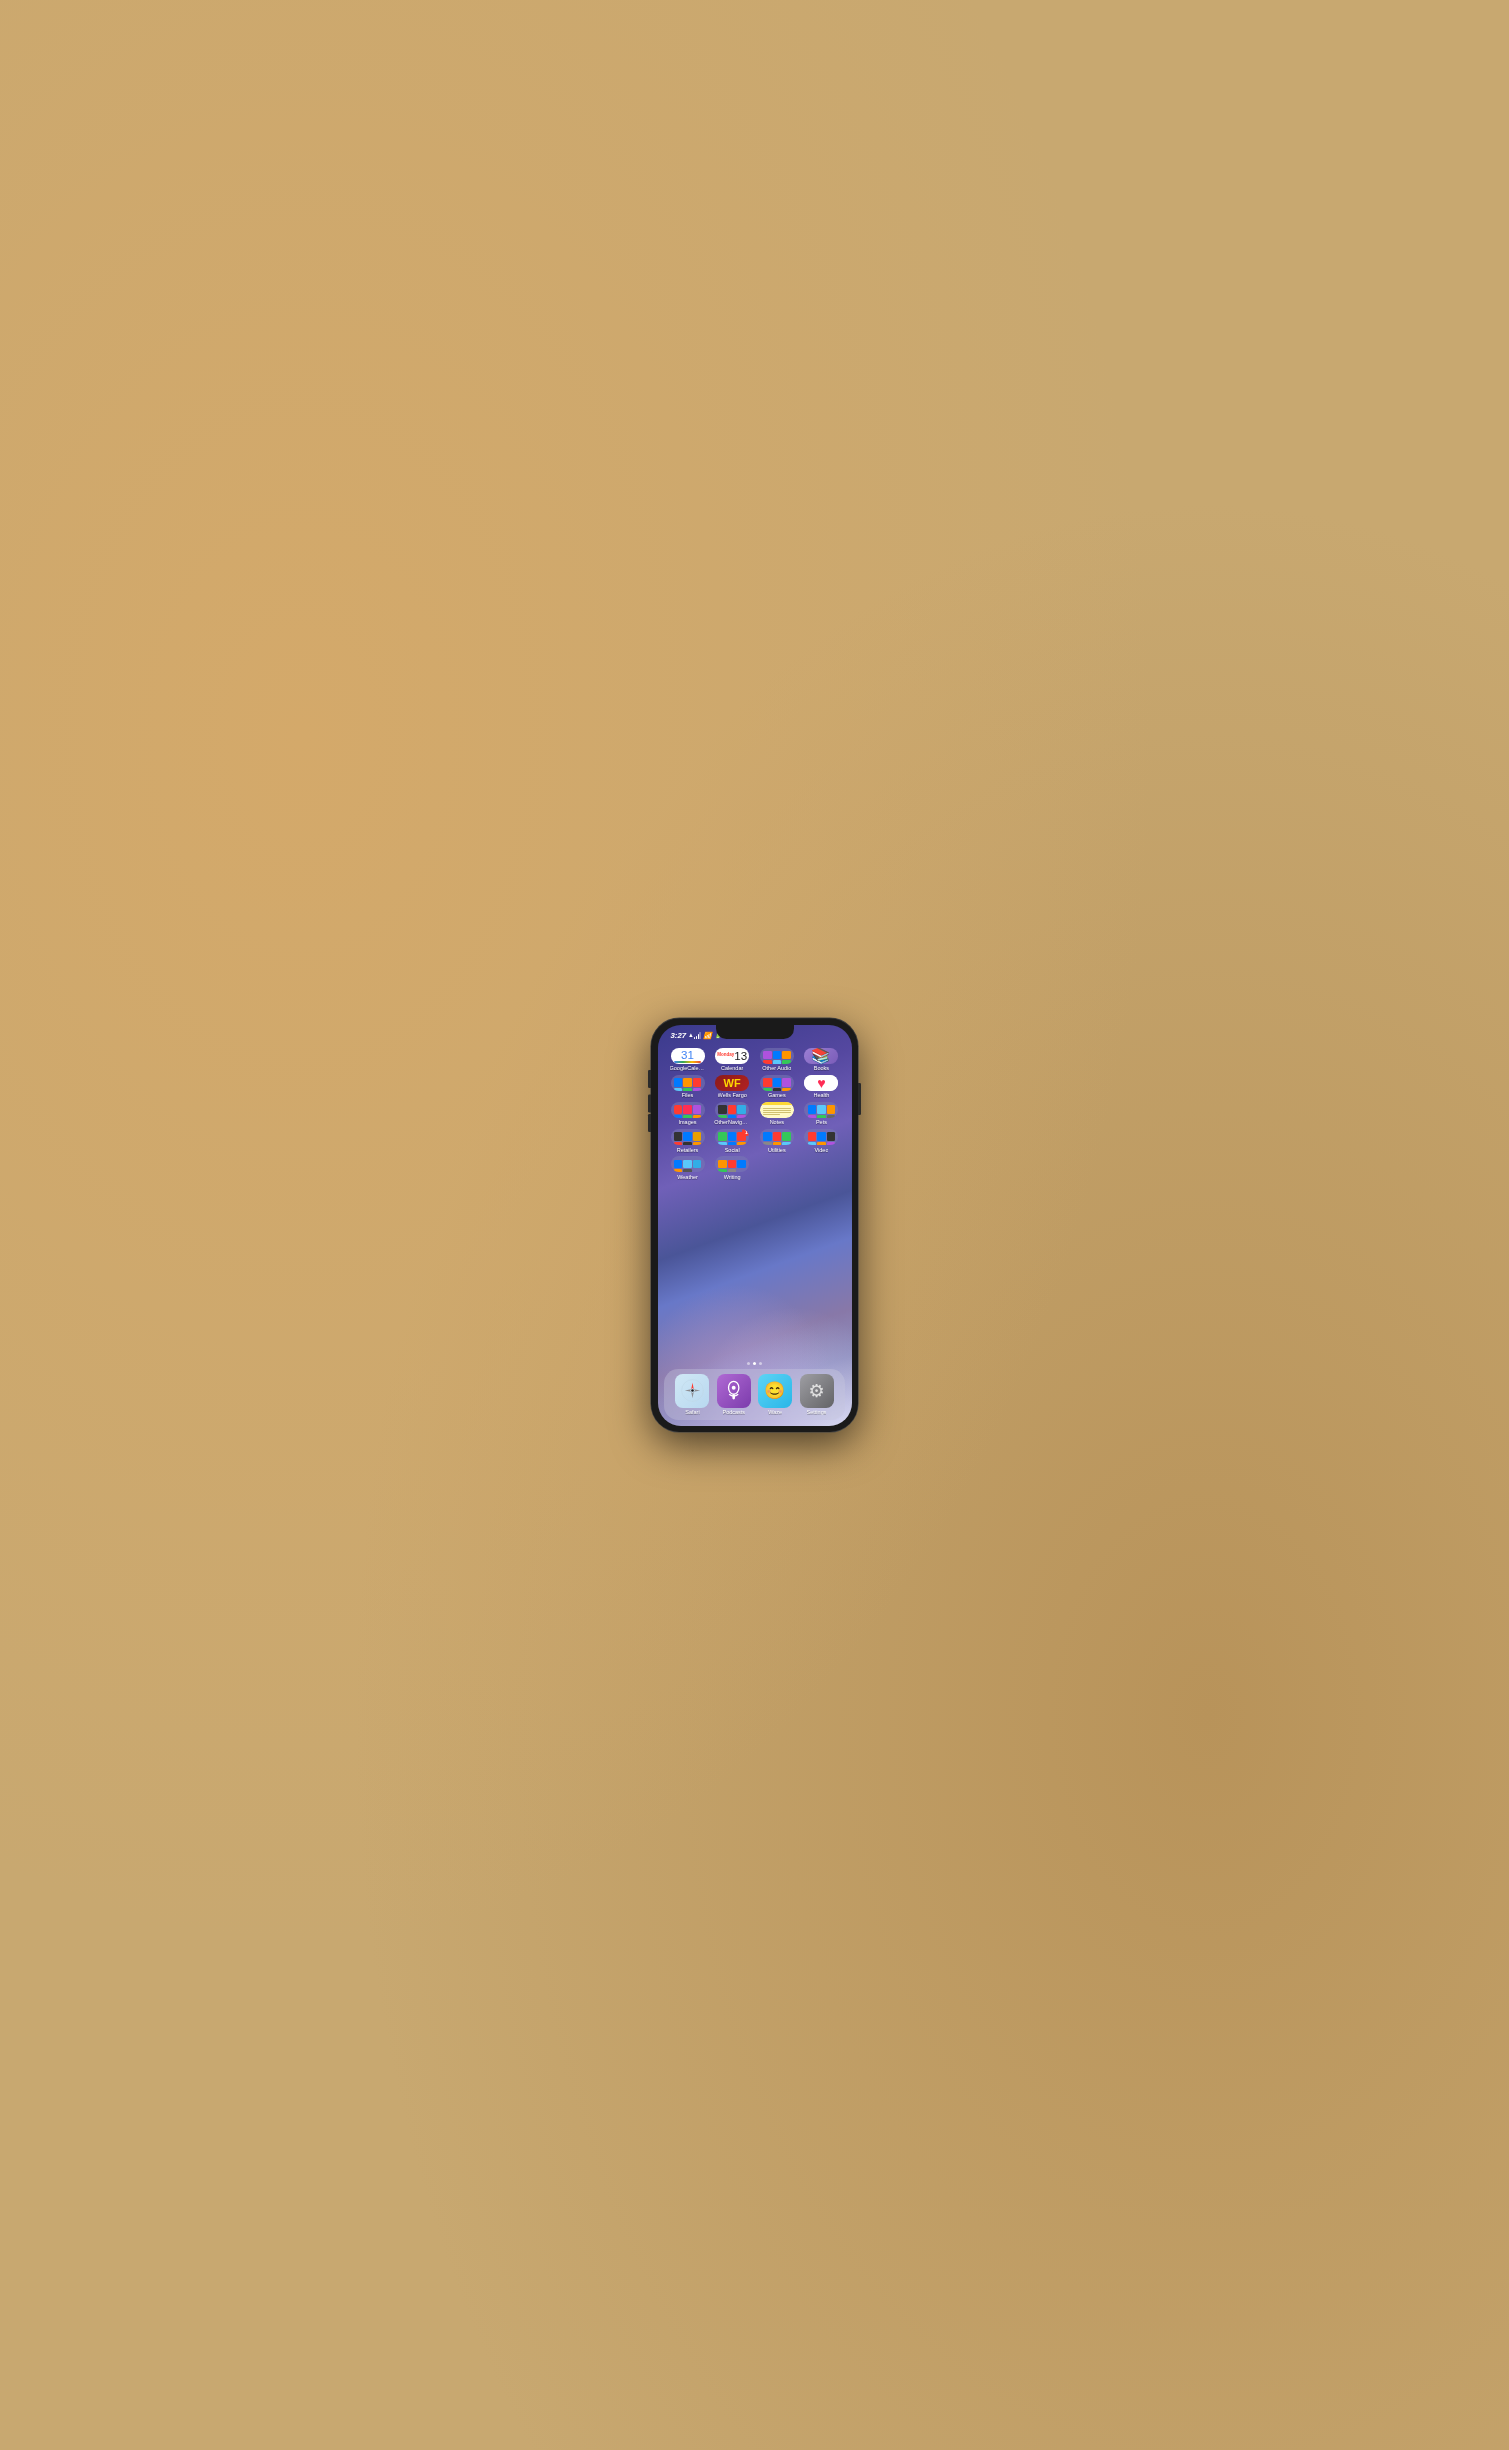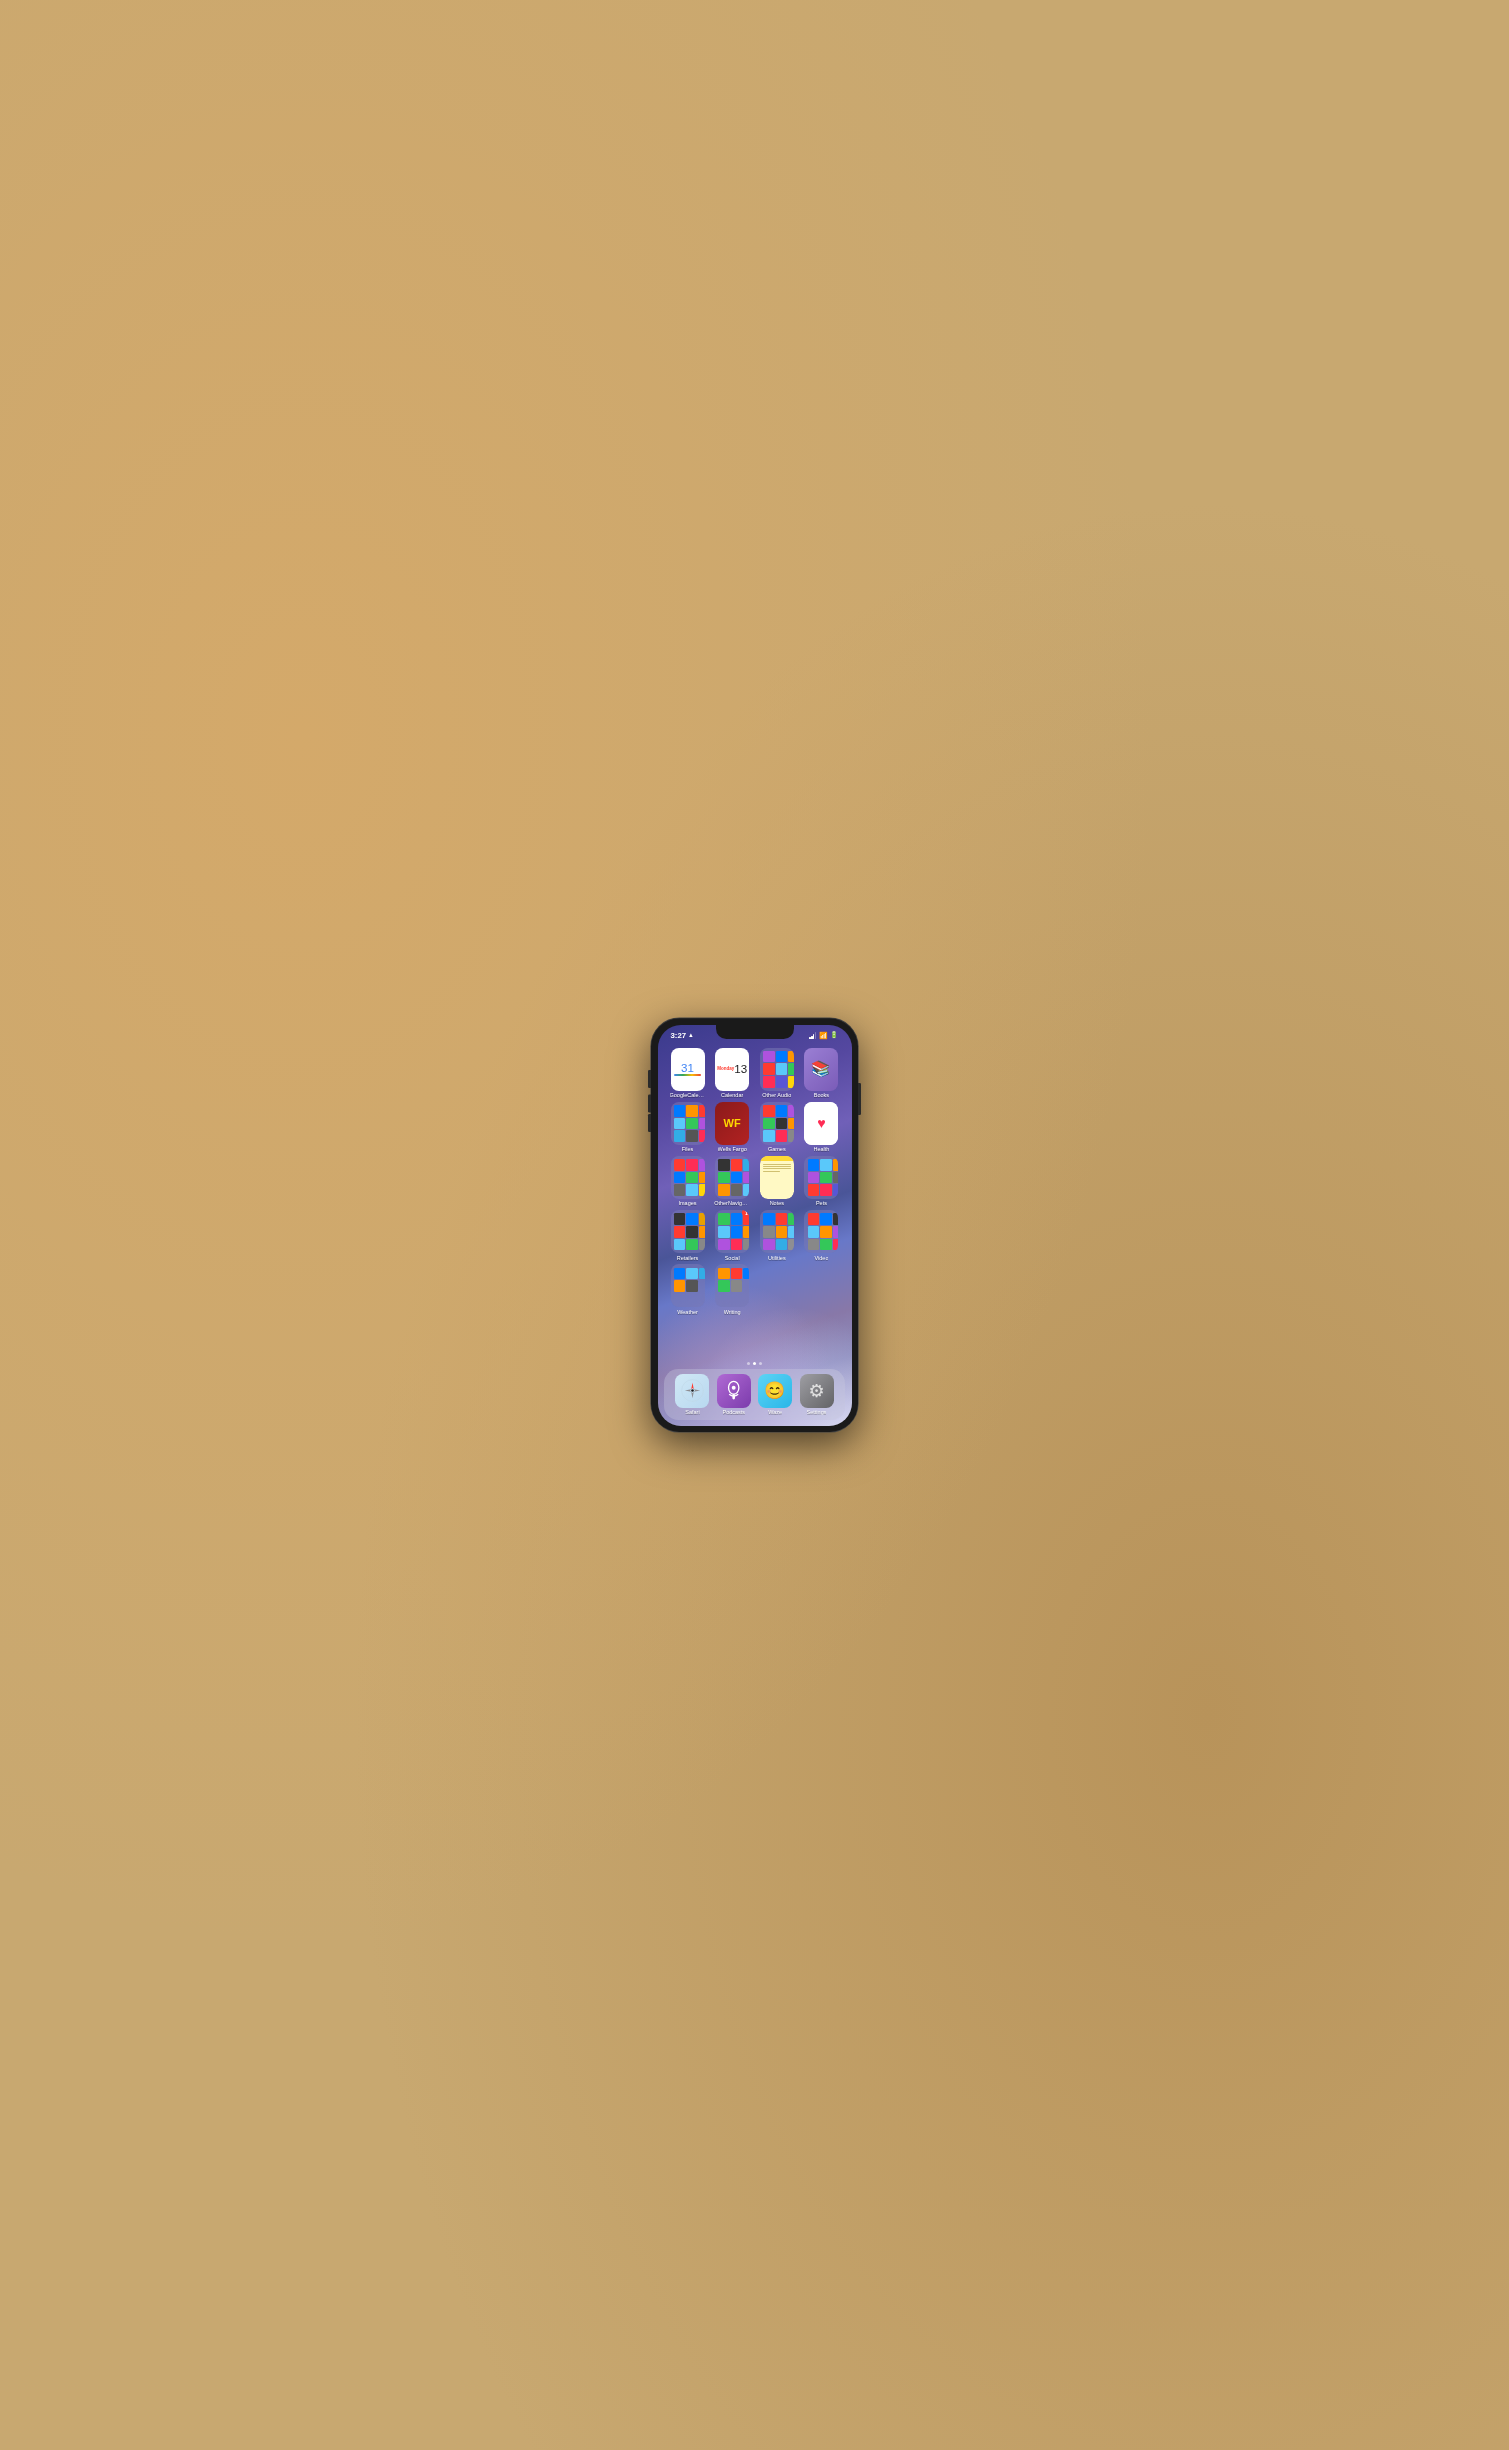--- a/index.html
+++ b/index.html
@@ -73,29 +73,29 @@
       width: 78px;
       height: 14.2px;
       background: #1a1a1a;
       border-radius: 0 0 10.3px 10.3px;
       z-index: 10;
     }
 
     
     .status-bar {
       display: flex;
-      justify-content: space-between;
       align-items: center;
       padding: 3.9px 13px 0;
       color: white;
       font-size: 7.1px;
       font-weight: 600;
       z-index: 5;
       position: relative;
       height: 18px;
+      font-style: italic;
     }
 
     .status-time {
       font-size: 7.8px;
       font-weight: 700;
     }
 
     .status-icons {
       display: flex;
       gap: 2.6px;
@@ -134,21 +134,21 @@
     .app-item {
       display: flex;
       flex-direction: column;
       align-items: center;
       gap: 1.3px;
       cursor: pointer;
     }
 
     .app-icon {
       width: 34px;
-      height: 43px;
+      height: 16px;
       border-radius: 7.8px;
       display: flex;
       align-items: center;
       justify-content: center;
       position: relative;
       font-size: 6.5px;
       overflow: hidden;
     }
 
     .app-label {

